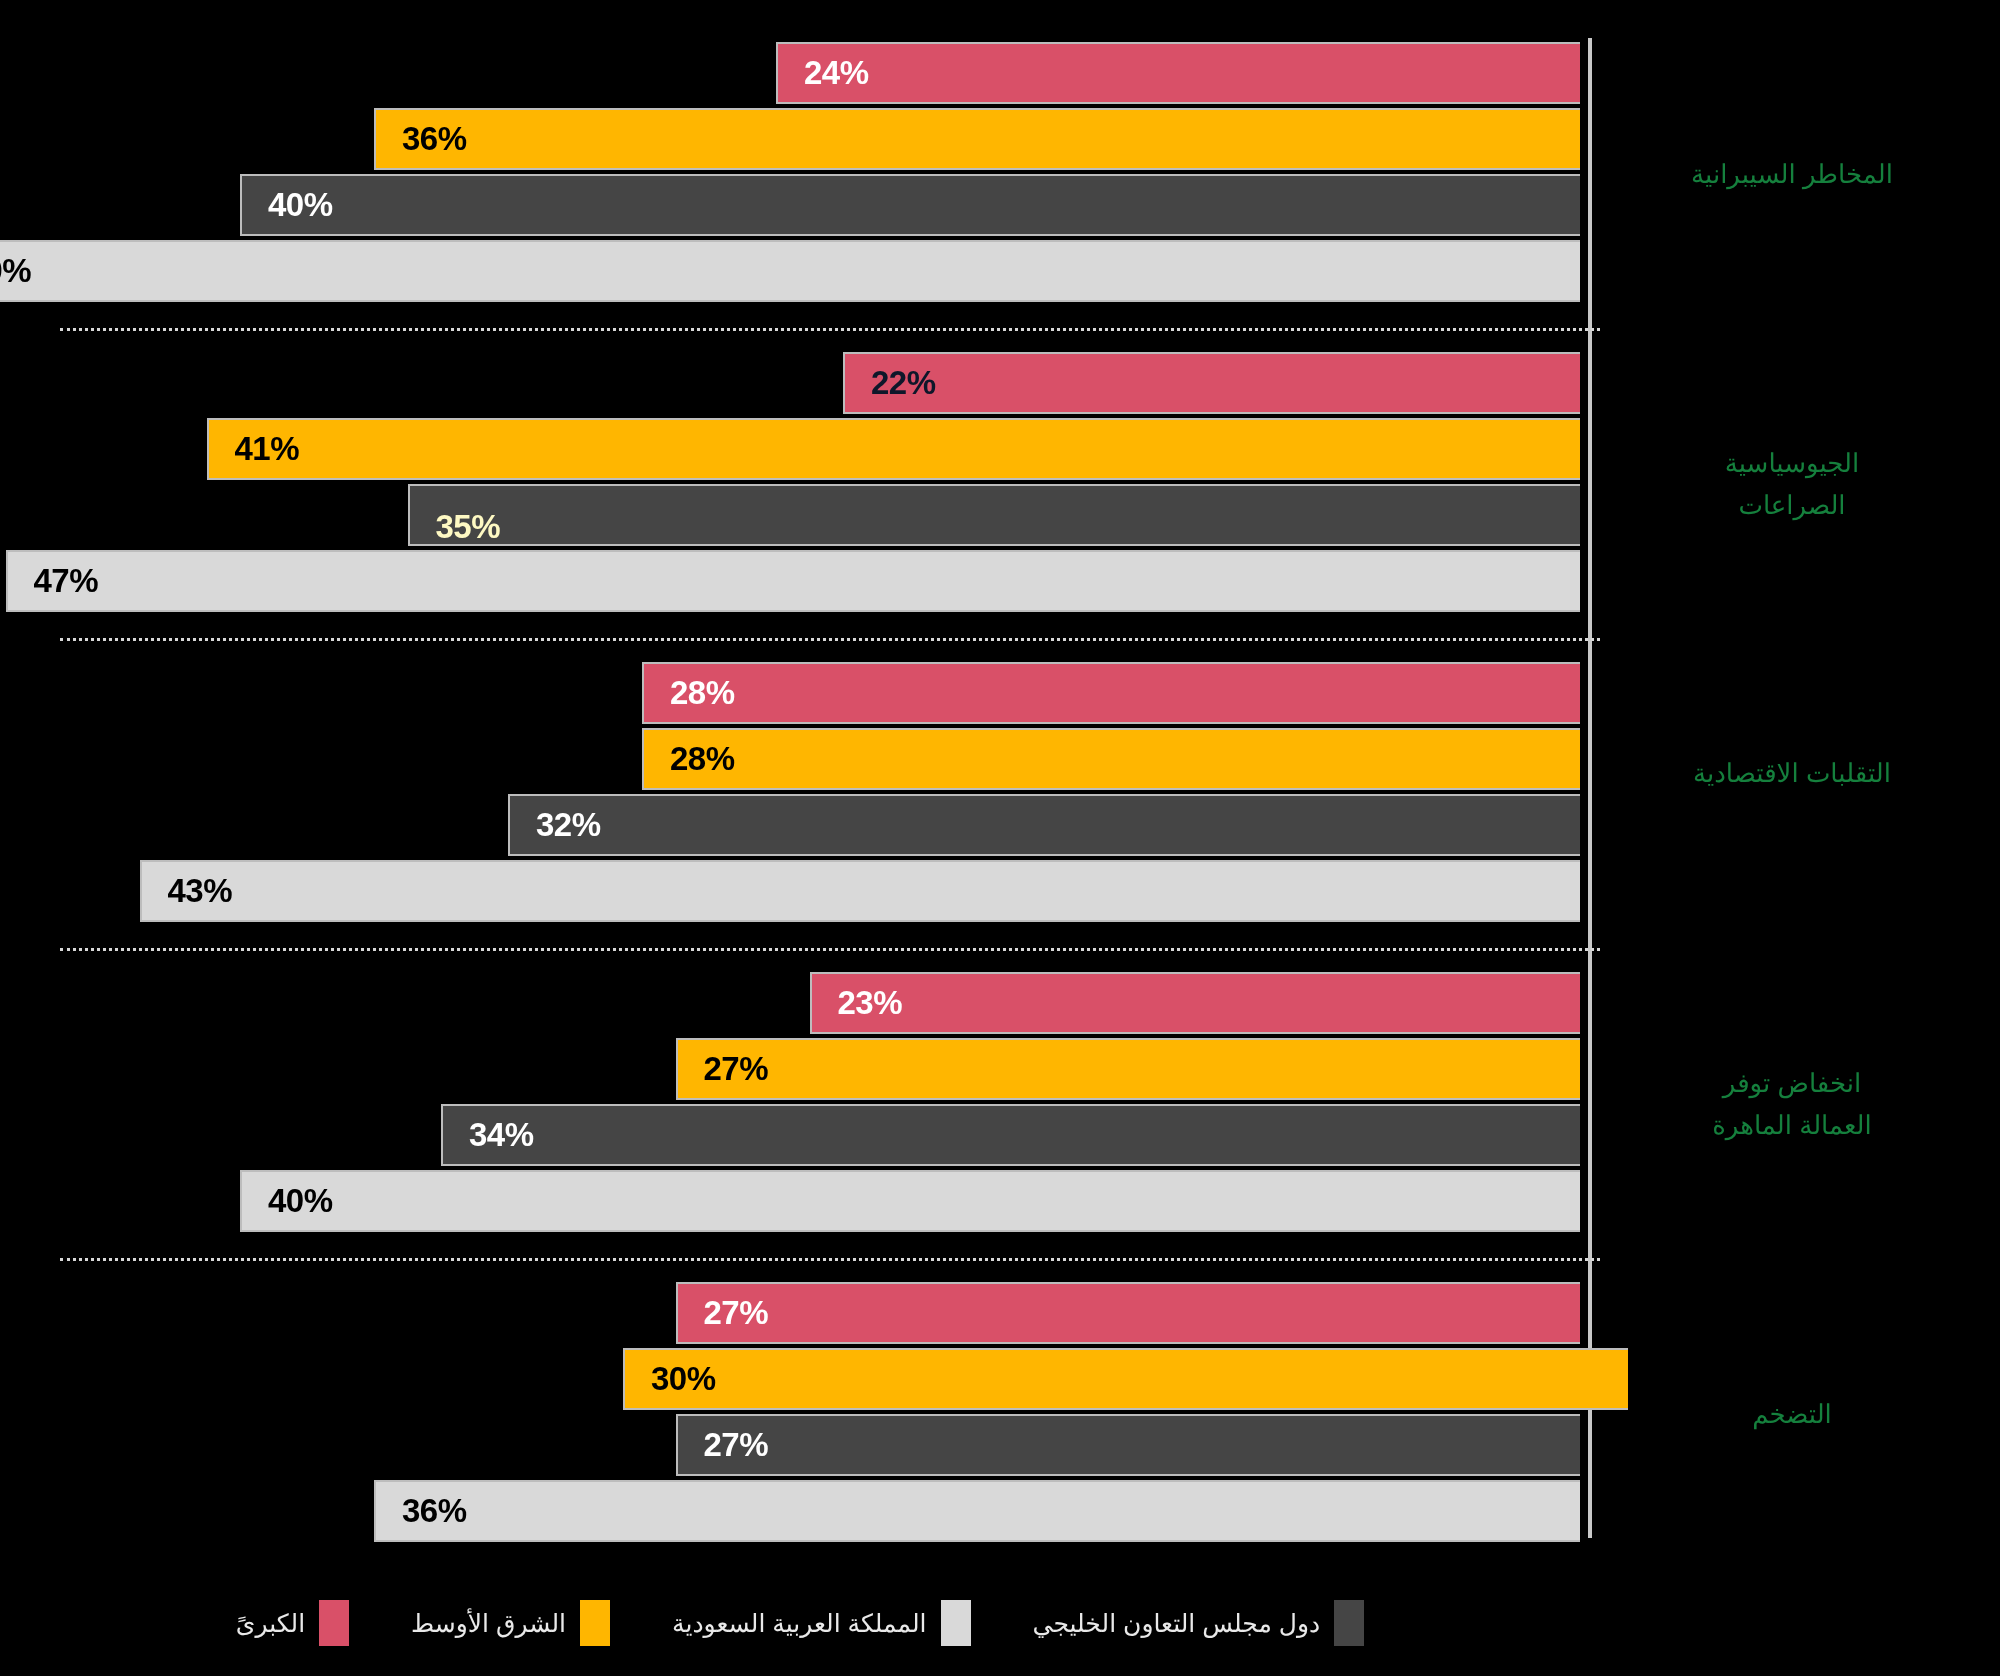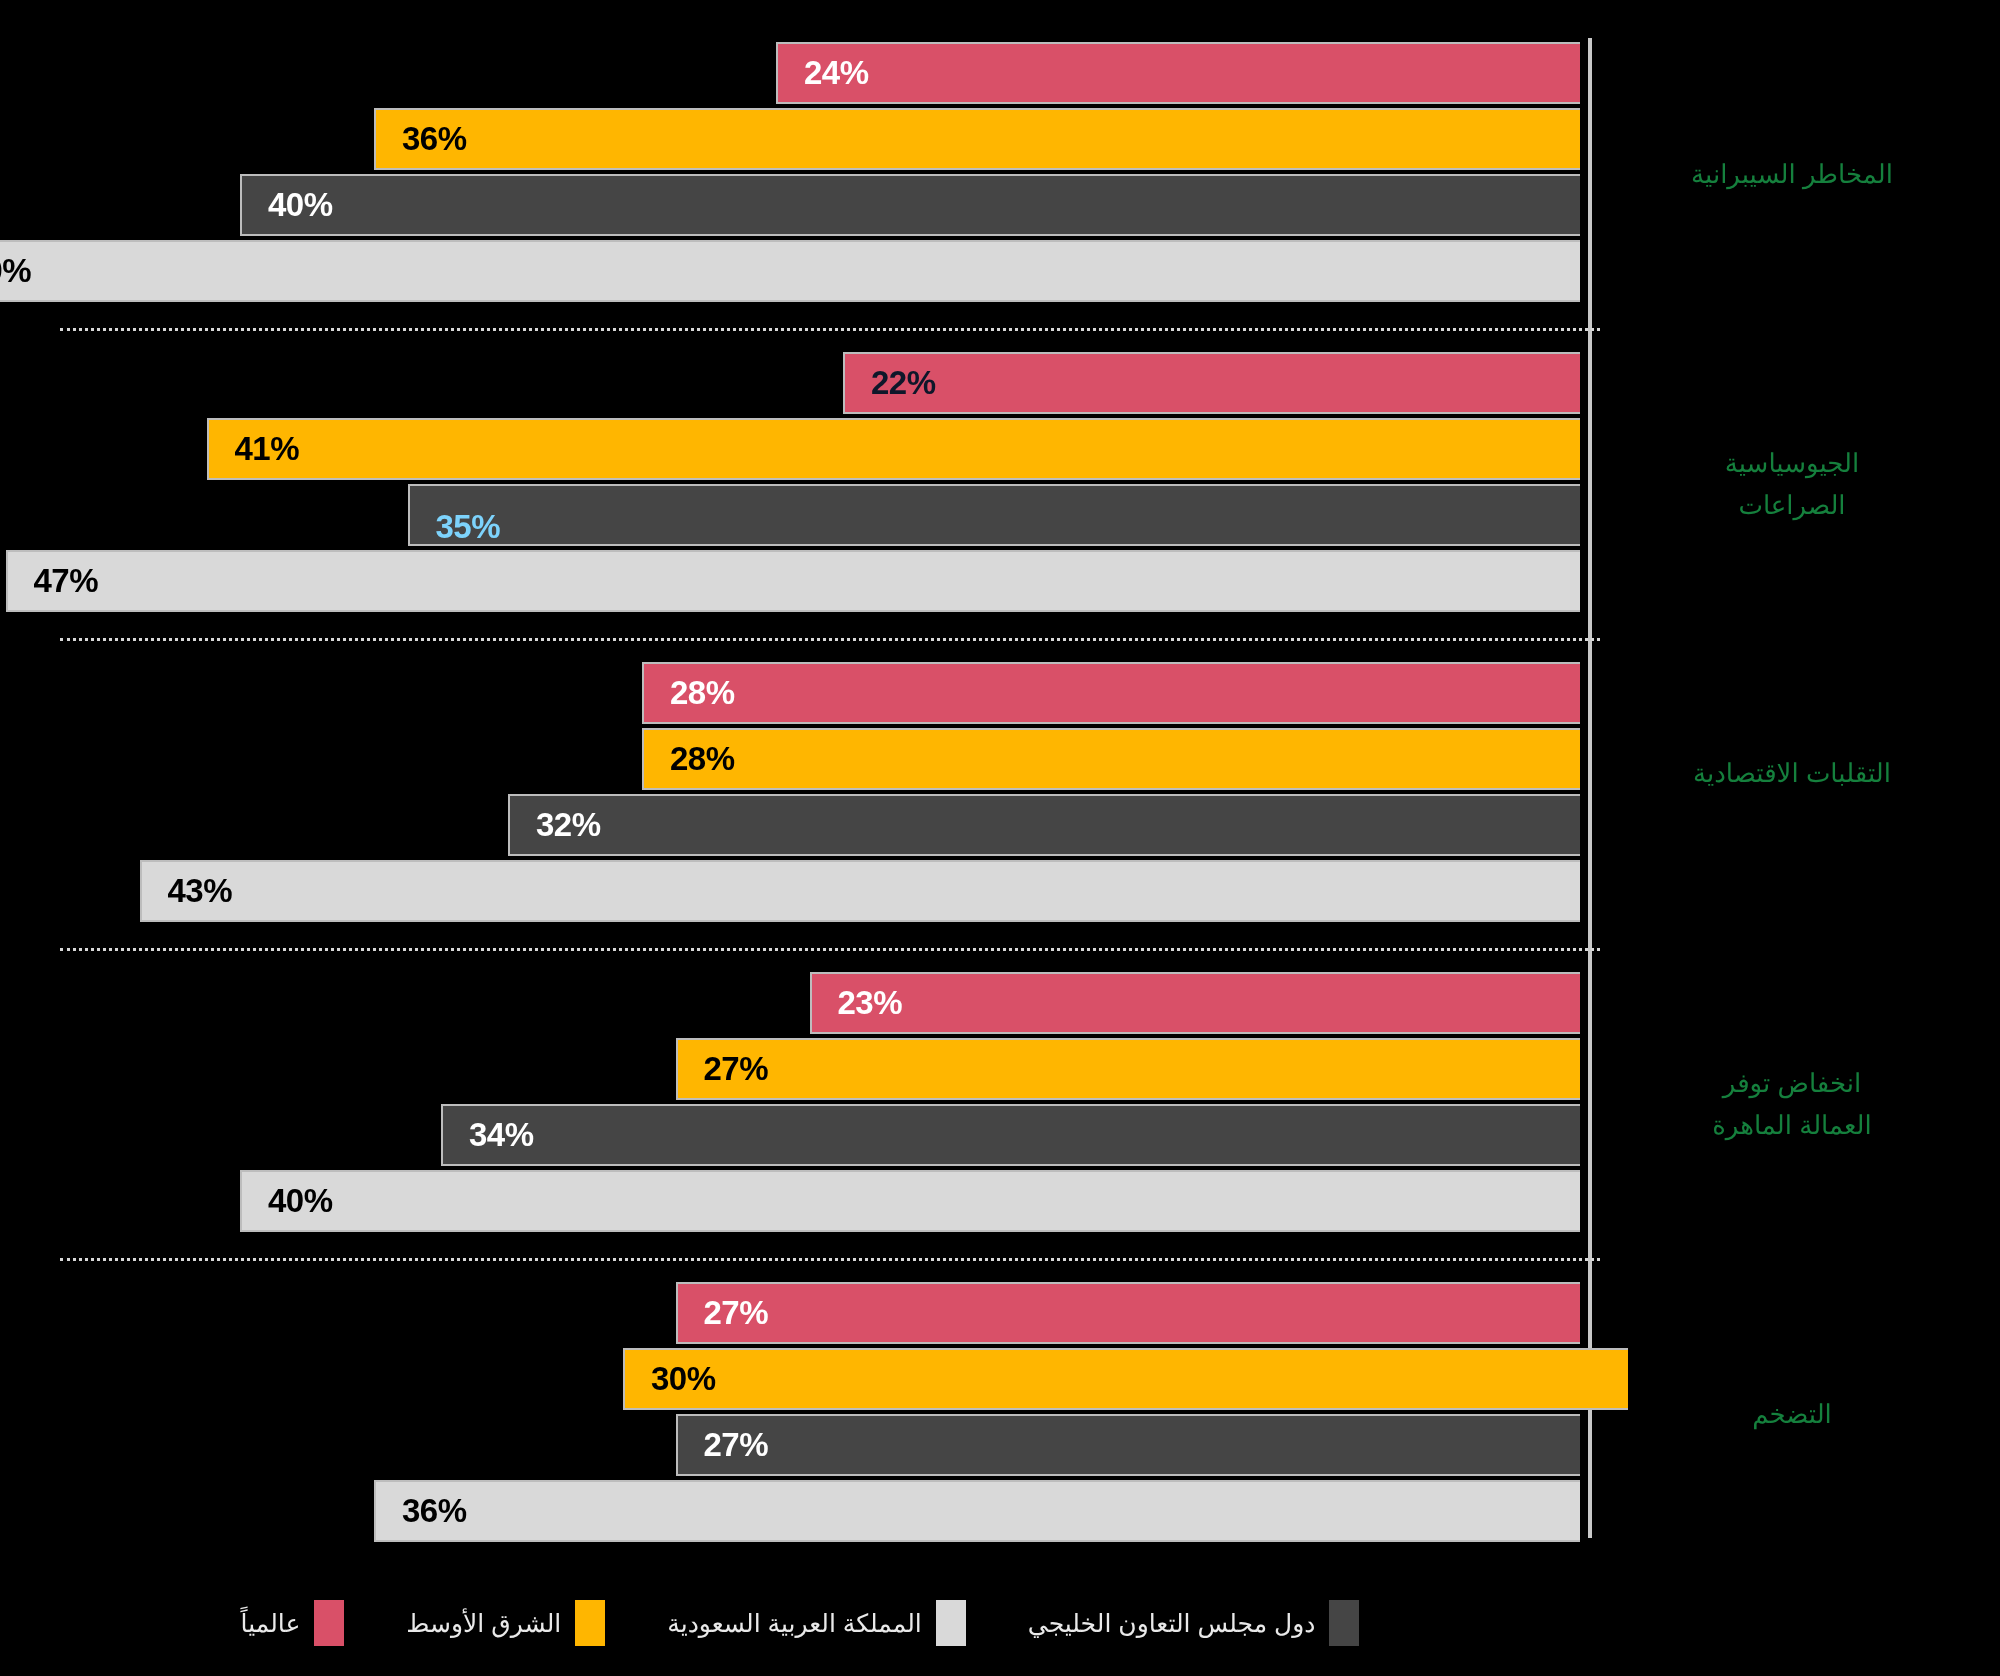--- a/index.html
+++ b/index.html
@@ -171,21 +171,21 @@
               <span class="bar-label" style="color: #0f172a;">22%</span>
             </div>
           </div>
           <div class="bar-row" style="top: 66px;">
             <div class="bar" title="الشرق الأوسط — 41%" style="width: 1373.5px; background: rgb(255, 182, 0);">
               <span class="bar-label" style="color: rgb(0, 0, 0);">41%</span>
             </div>
           </div>
           <div class="bar-row" style="top: 132px;">
             <div class="bar" title="دول مجلس التعاون الخليجي — 35%" style="width: 1172.5px; background: rgb(69, 69, 69);">
-              <span class="bar-label" style="color: #7dd3fc; margin-top: 24px;">35%</span>
+              <span class="bar-label" style="color: #fef9c3; margin-top: 24px;">35%</span>
             </div>
           </div>
           <div class="bar-row" style="top: 198px;">
             <div class="bar" title="المملكة العربية السعودية — 47%" style="width: 1574.5px; background: rgb(217, 217, 217);">
               <span class="bar-label" style="color: rgb(0, 0, 0);">47%</span>
             </div>
           </div>
         </div>
         <div class="group" style="top: 662px; height: 264px;">
           <div class="bar-row" style="top: 0px;">
@@ -278,21 +278,21 @@
         <div>العمالة الماهرة</div>
       </div>
       <div class="cat-label" style="top: 1393px;">
         <div>التضخم</div>
       </div>
     </div>
 
   <div class="legend" id="legend">
       <div class="legend-item">
         <span class="legend-swatch" style="background: rgb(217, 80, 104);"></span>
-        <span class="legend-text">عالمياً</span>
+        <span class="legend-text">الكبرىً</span>
       </div>
       <div class="legend-item">
         <span class="legend-swatch" style="background: rgb(255, 182, 0);"></span>
         <span class="legend-text">الشرق الأوسط</span>
       </div>
       <div class="legend-item">
         <span class="legend-swatch" style="background: rgb(217, 217, 217);"></span>
         <span class="legend-text">المملكة العربية السعودية</span>
       </div>
       <div class="legend-item">

